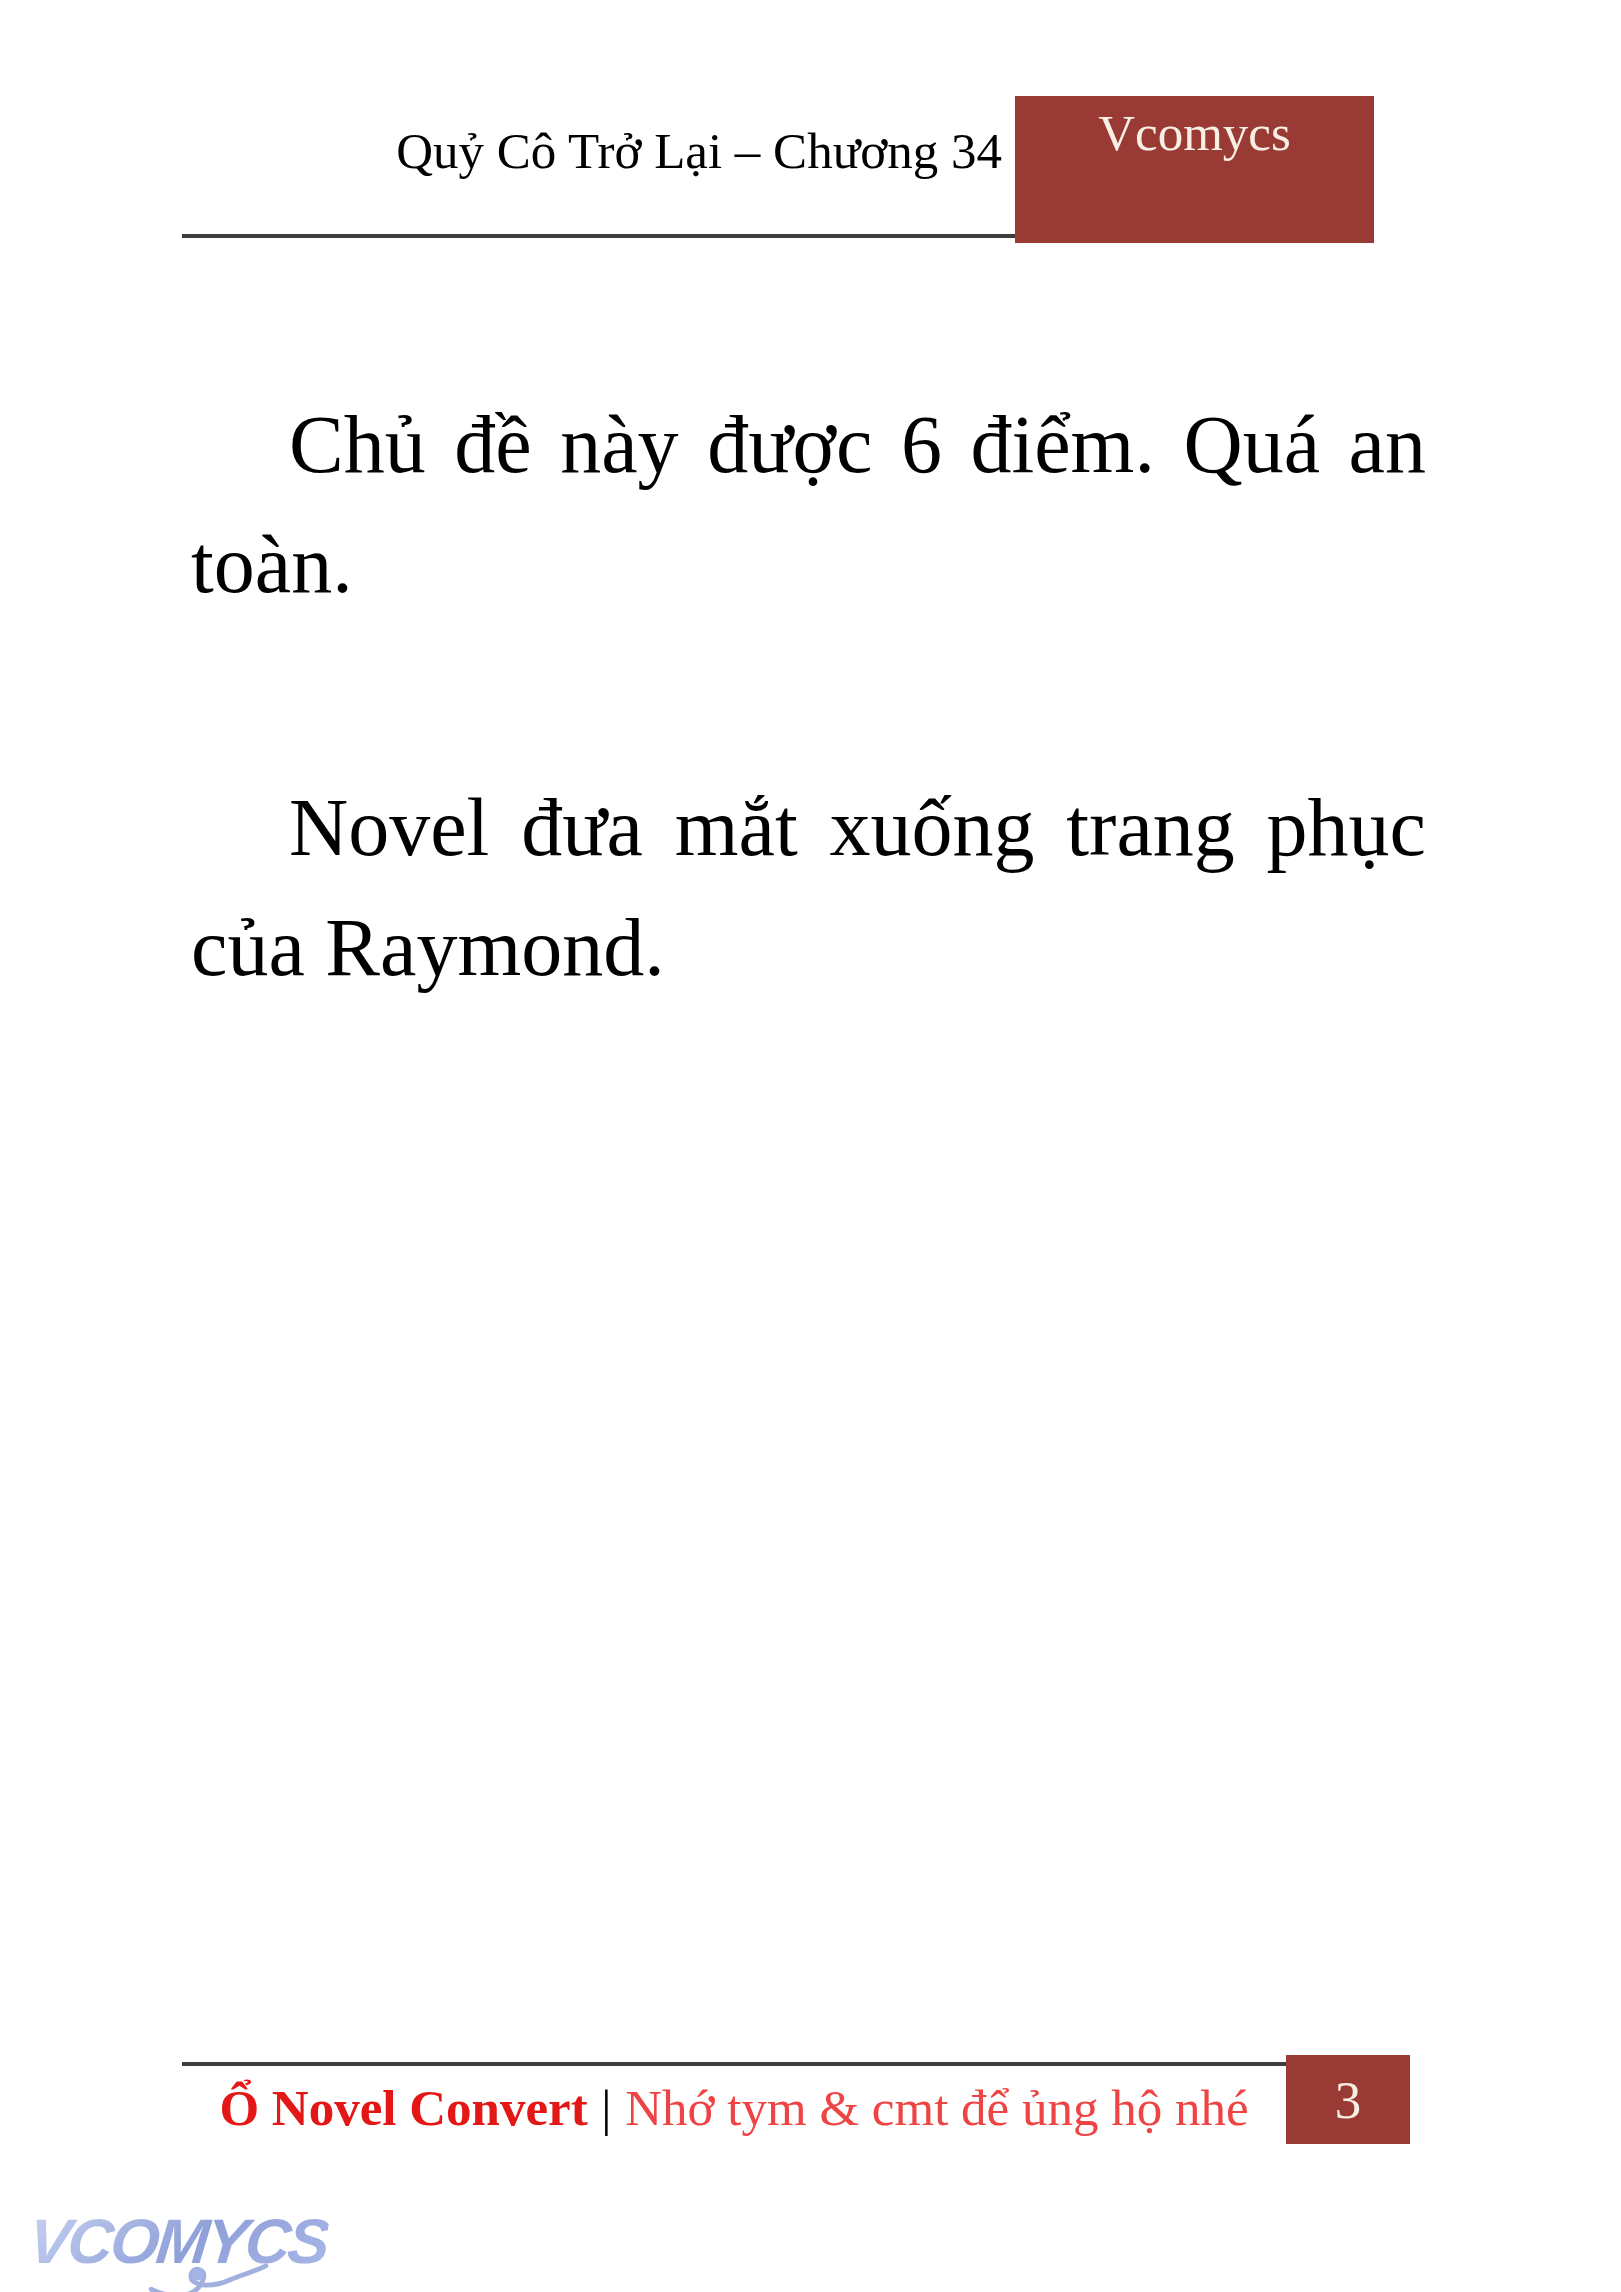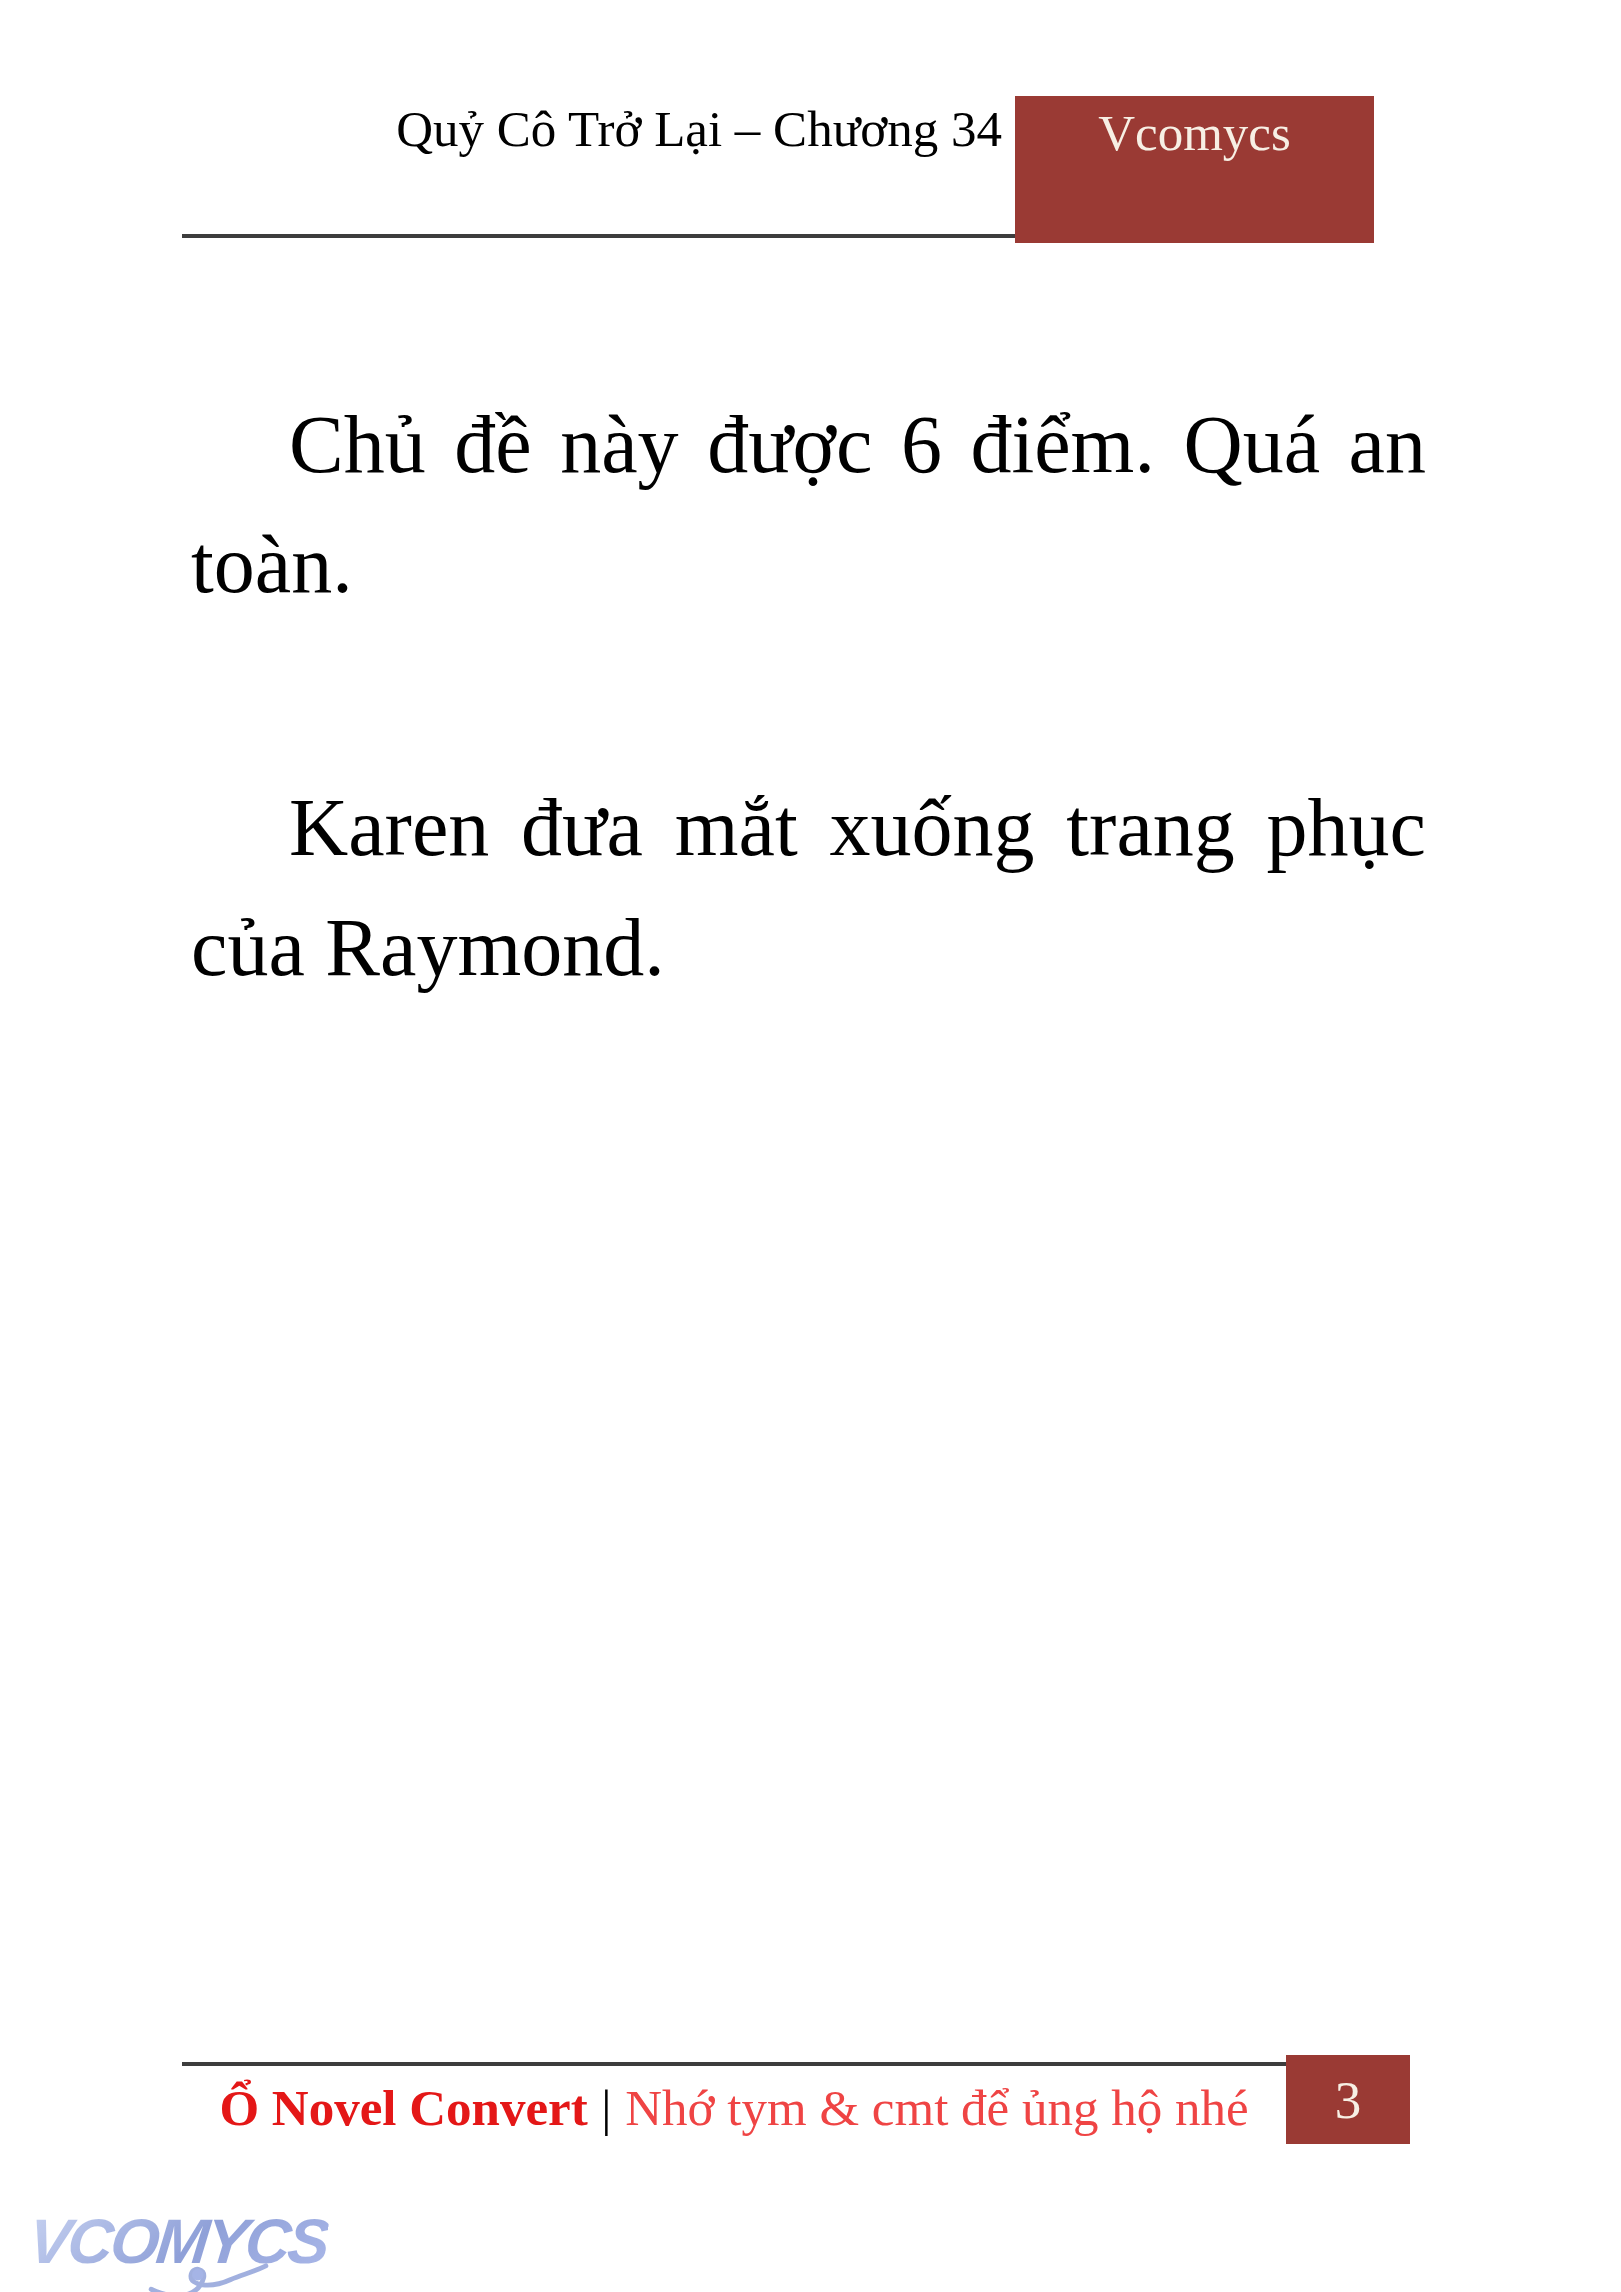--- a/index.html
+++ b/index.html
@@ -9,21 +9,21 @@
     height: 2293px;
     background: #ffffff;
     font-family: "Liberation Serif", "DejaVu Serif", serif;
     color: #000;
     overflow: hidden;
   }
 
   
   .header-title {
     position: absolute;
-    top: 96px;
+    top: 118px;
     right: 619px;
     text-align: right;
     font-size: 51px;
     line-height: 67px;
     color: #000;
     white-space: nowrap;
     margin-left: 24px;
   }
   .header-rule {
     position: absolute;
@@ -136,21 +136,21 @@
   <div class="header-title">
     <div>Quỷ Cô Trở Lại – Chương 34</div>
   </div>
   <div class="header-rule"></div>
   <div class="brand-box">
     <div>Vcomycs</div>
   </div>
 
   <div class="content">
     <p>Chủ đề này được 6 điểm. Quá an toàn.</p>
-    <p>Karen đưa mắt xuống trang phục của Raymond.</p>
+    <p>Novel đưa mắt xuống trang phục của Raymond.</p>
   </div>
 
   <div class="footer-rule"></div>
   <div class="footer-text">
     <span class="footer-brand">Ổ Novel Convert</span><span class="footer-sep">|</span><span class="footer-note">Nhớ tym &amp; cmt để ủng hộ nhé</span>
   </div>
   <div class="page-num-box">
     <span>3</span>
   </div>
 

